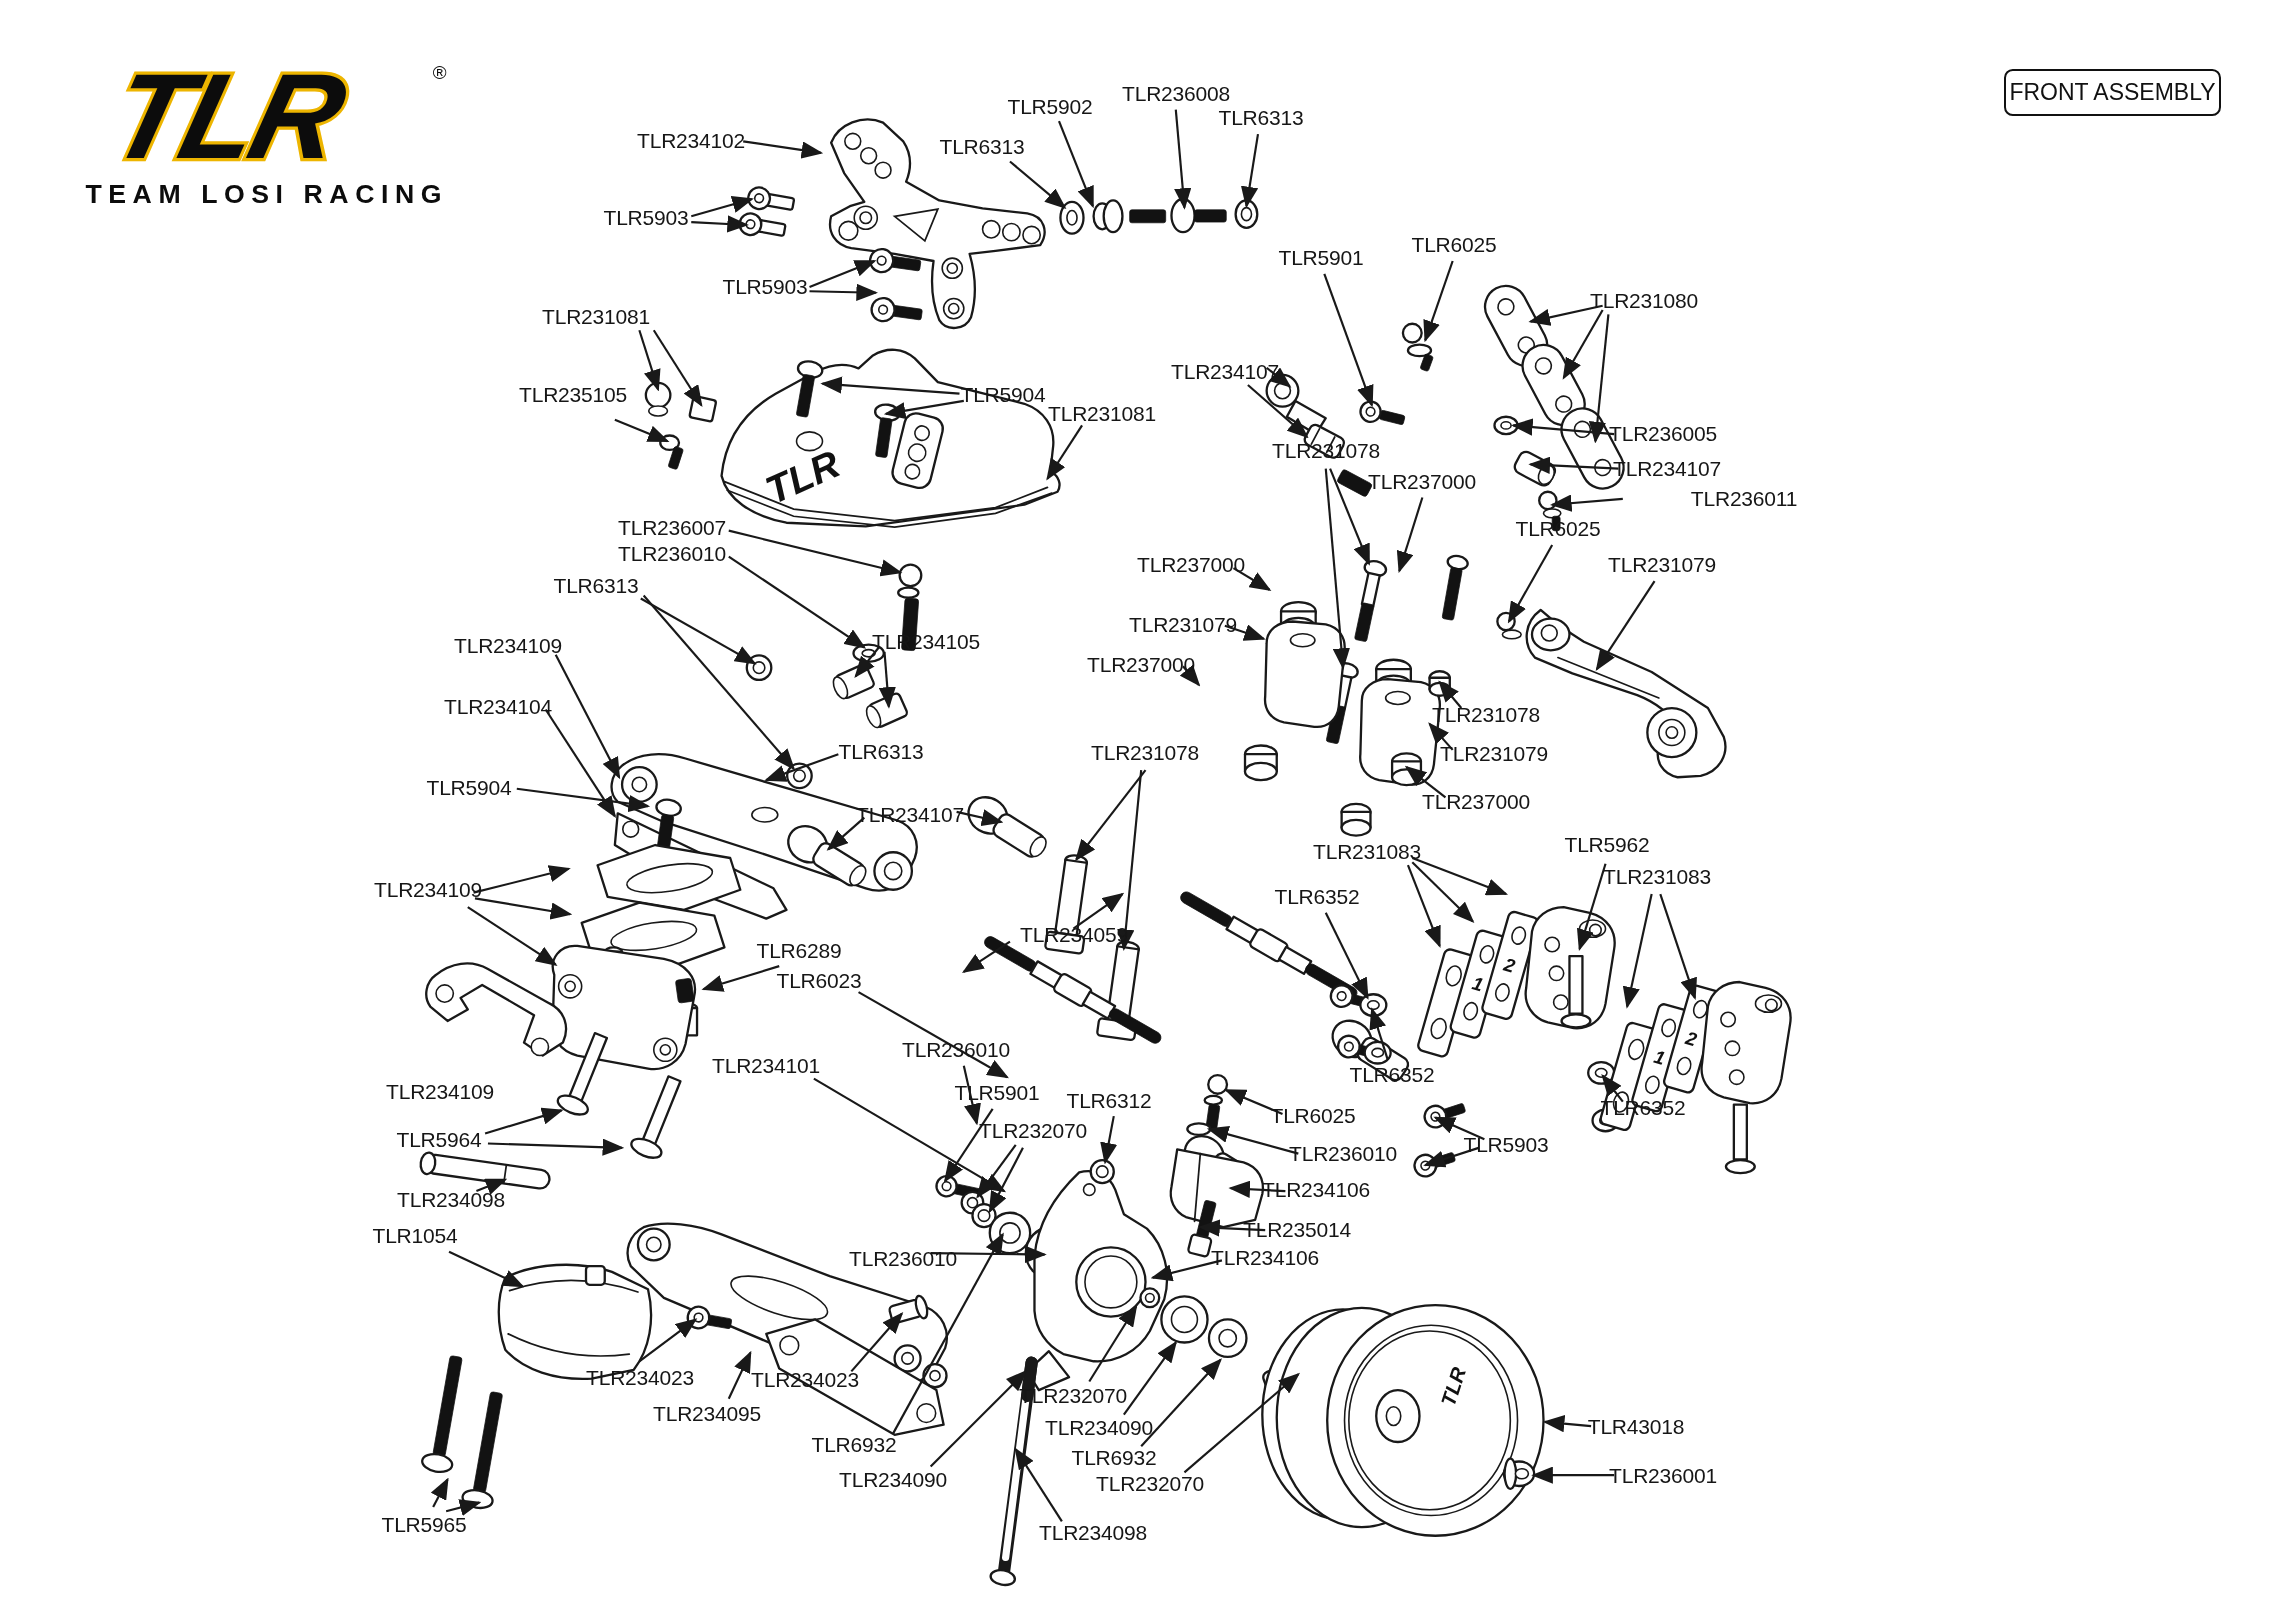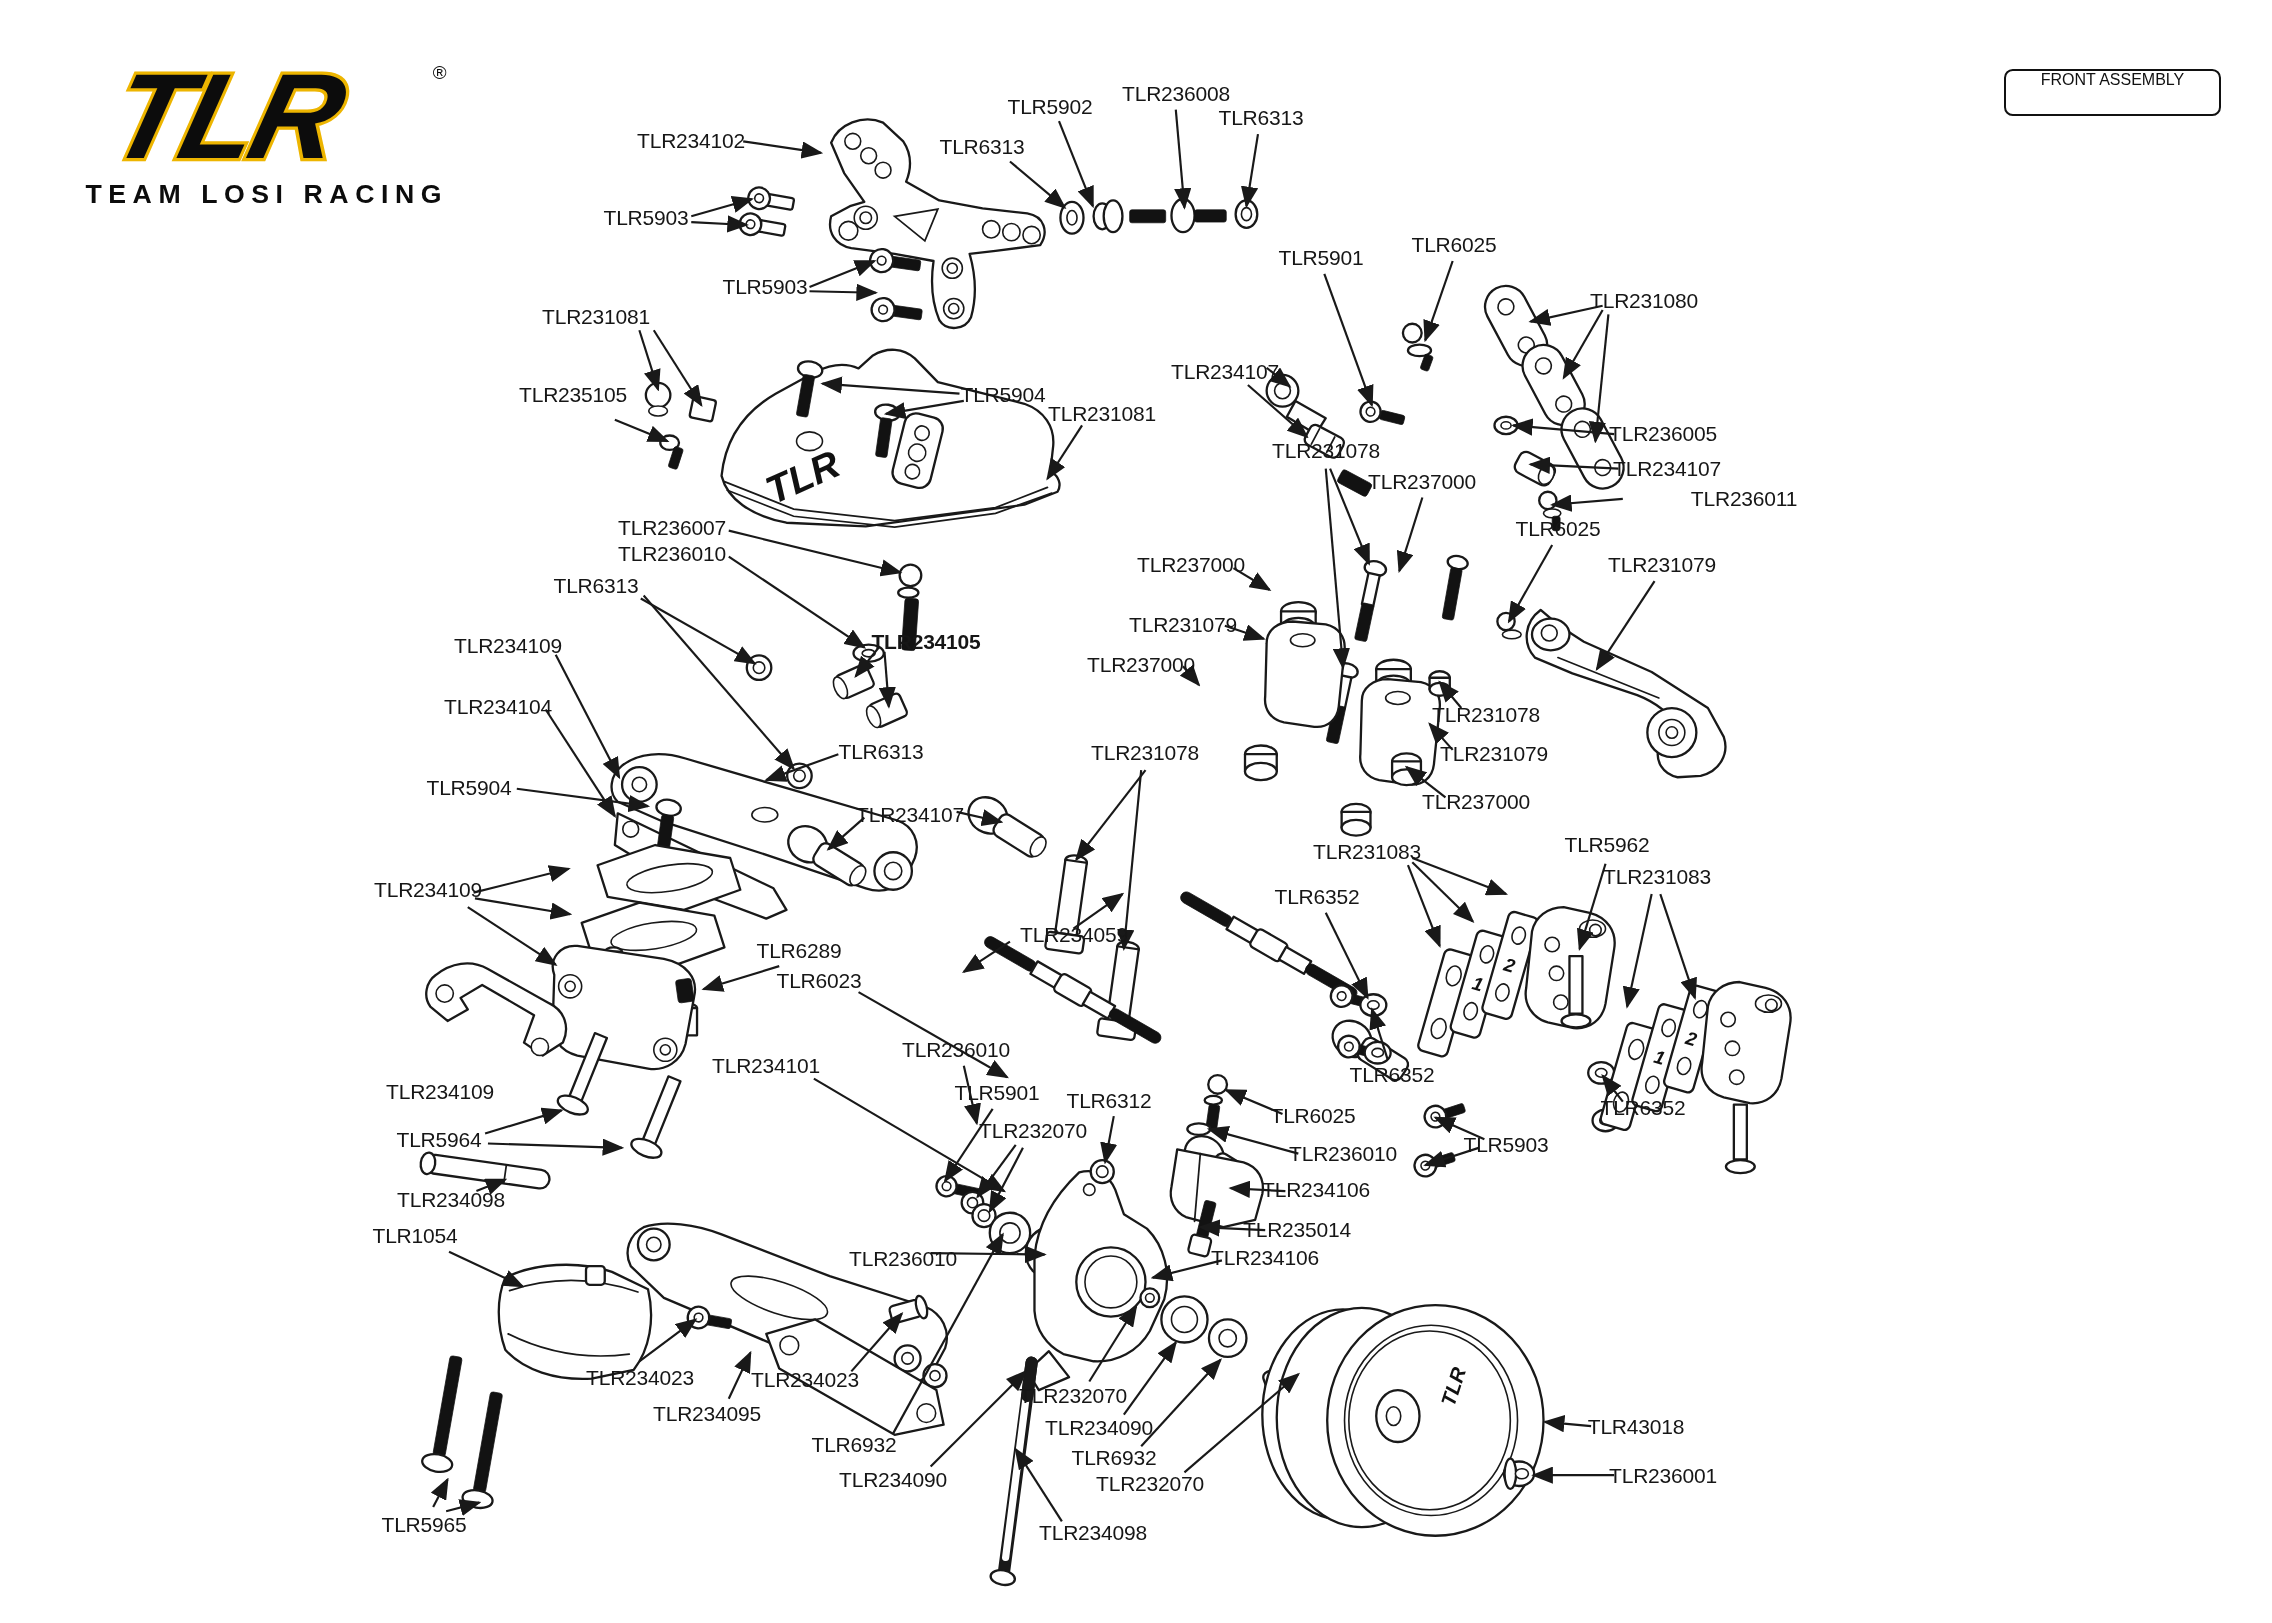--- a/index.html
+++ b/index.html
@@ -11,22 +11,22 @@
   .p{fill:#ffffff;stroke:#191919;stroke-width:3.2;stroke-linejoin:round;stroke-linecap:round;}
   .p2{fill:#ffffff;stroke:#191919;stroke-width:2.2;stroke-linejoin:round;}
   .k{fill:#121212;stroke:#121212;stroke-width:1;}
   .n{fill:none;stroke:#191919;stroke-width:2.4;stroke-linecap:round;}
   .emb{font-family:"Liberation Sans",sans-serif;font-weight:bold;font-style:italic;fill:#111;}
   
   .part-label{position:absolute;transform:translate(-50%,-50%);white-space:nowrap;
       font-size:21px;letter-spacing:-0.2px;color:#161616;}
   
   .title-box{position:absolute;left:2004px;top:69px;width:213px;height:43px;
-      border:2.5px solid #111;border-radius:8.7px;display:flex;justify-content:center;
-      font-size:16px;color:#111;background:#fff;}
+      border:2.5px solid #111;border-radius:8.7px;display:flex;align-items:center;justify-content:center;
+      font-size:23px;color:#111;background:#fff;}
   .brand{position:absolute;left:81px;top:50px;width:375px;height:173px;}
 </style>
 </head>
 <body>
 
 <div class="stage">
 
   <svg class="brand" viewBox="0 0 520 240" width="375" height="173">
     <g transform="skewX(-14)">
       <text x="70" y="150" font-size="168" font-weight="bold" font-style="italic" font-family="Liberation Sans, sans-serif" style="paint-order:stroke;stroke:#edb500;stroke-width:9;fill:#0c0c0c;letter-spacing:-6px">TLR</text>
@@ -649,21 +649,21 @@
       <span class="part-label" style="left: 1326px; top: 451px;">TLR231078</span>
       <span class="part-label" style="left: 1422px; top: 482px;">TLR237000</span>
       <span class="part-label" style="left: 1558px; top: 529px;">TLR6025</span>
       <span class="part-label" style="left: 672px; top: 528px;">TLR236007</span>
       <span class="part-label" style="left: 672px; top: 554px;">TLR236010</span>
       <span class="part-label" style="left: 596px; top: 586px;">TLR6313</span>
       <span class="part-label" style="left: 1662px; top: 565px;">TLR231079</span>
       <span class="part-label" style="left: 1191px; top: 565px;">TLR237000</span>
       <span class="part-label" style="left: 1183px; top: 625px;">TLR231079</span>
       <span class="part-label" style="left: 508px; top: 646px;">TLR234109</span>
-      <span class="part-label" style="left: 926px; top: 642px; font-weight: bold;">TLR234105</span>
+      <span class="part-label" style="left: 926px; top: 642px;">TLR234105</span>
       <span class="part-label" style="left: 498px; top: 707px; text-align: right;">TLR234104</span>
       <span class="part-label" style="left: 1141px; top: 665px;">TLR237000</span>
       <span class="part-label" style="left: 1486px; top: 715px;">TLR231078</span>
       <span class="part-label" style="left: 881px; top: 752px;">TLR6313</span>
       <span class="part-label" style="left: 1494px; top: 754px;">TLR231079</span>
       <span class="part-label" style="left: 469px; top: 788px;">TLR5904</span>
       <span class="part-label" style="left: 1145px; top: 753px;">TLR231078</span>
       <span class="part-label" style="left: 1476px; top: 802px;">TLR237000</span>
       <span class="part-label" style="left: 910px; top: 815px;">TLR234107</span>
       <span class="part-label" style="left: 1367px; top: 852px;">TLR231083</span>

